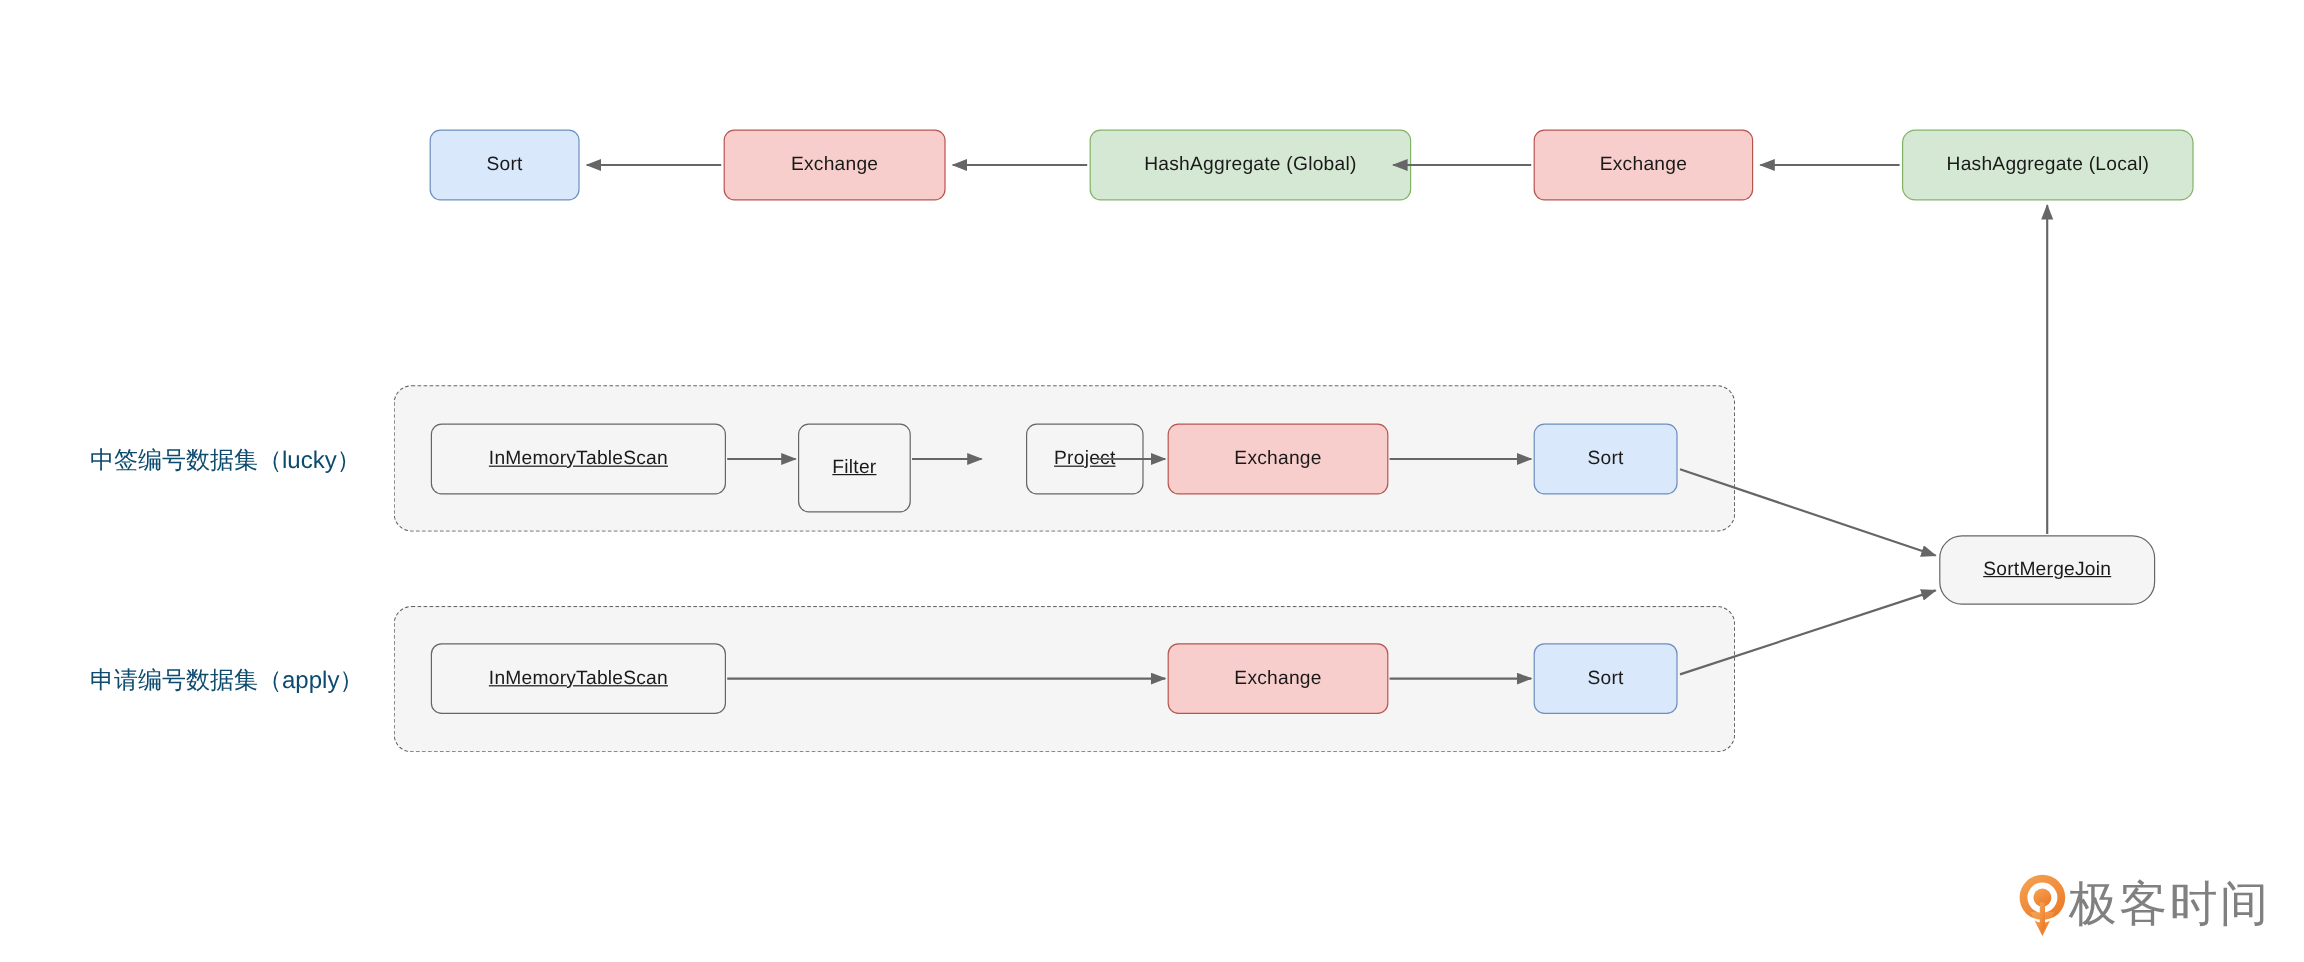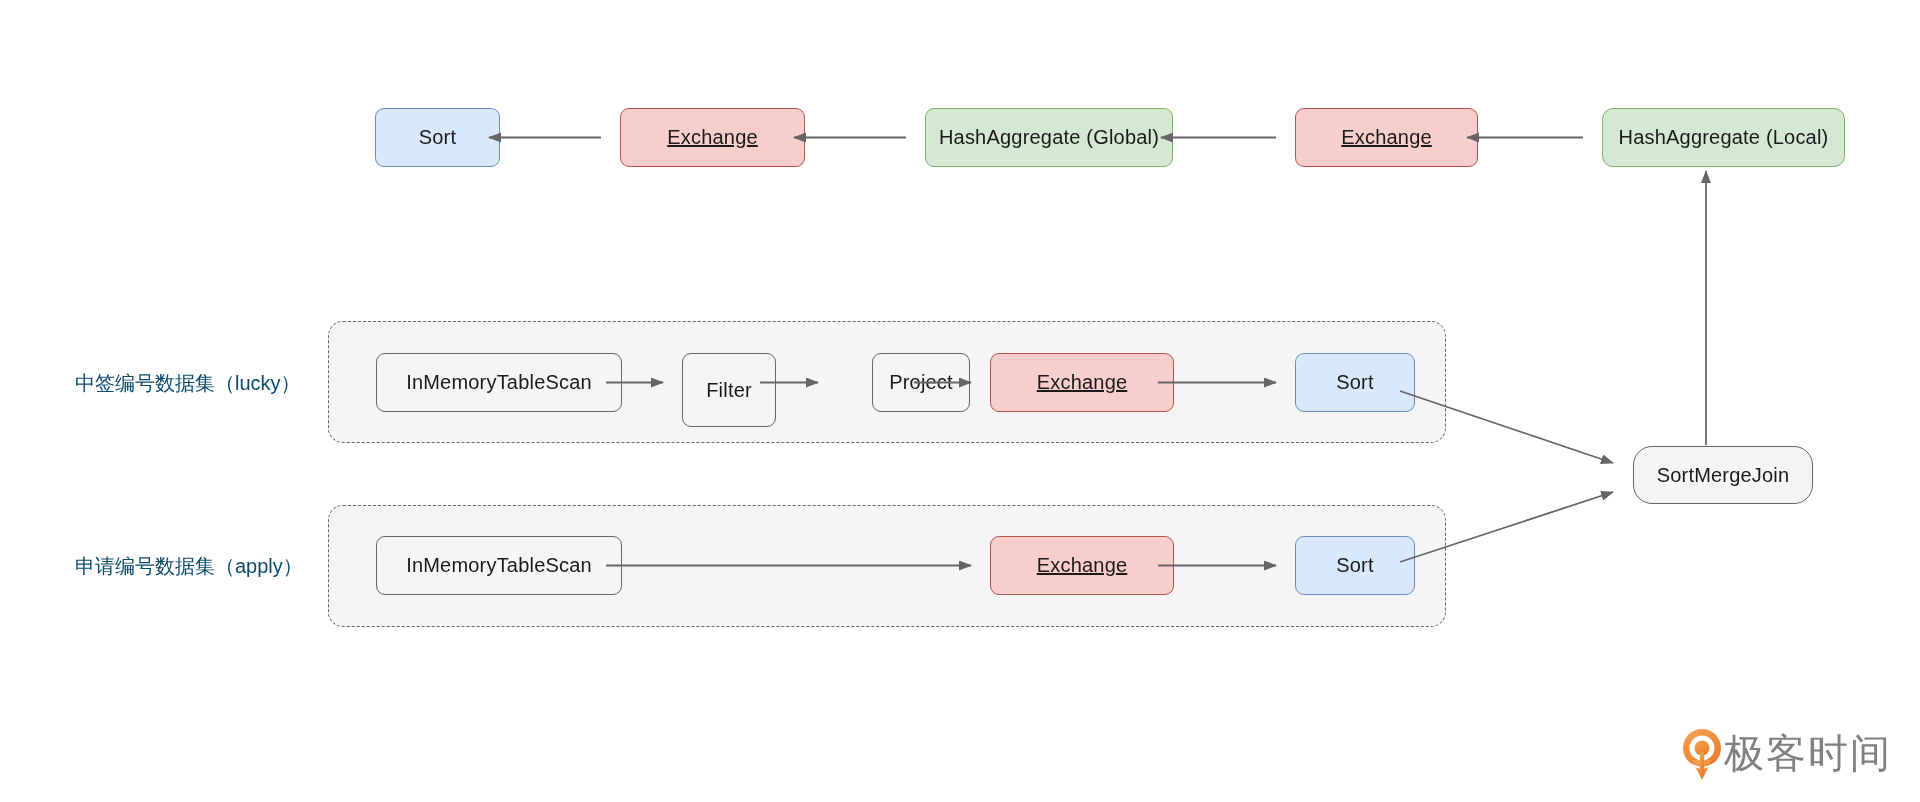--- a/index.html
+++ b/index.html
@@ -17,33 +17,32 @@
     background: var(--container-fill);
     border: 1.5px dashed var(--container-stroke);
     border-radius: 15px;
     box-sizing: border-box;
   }
   .node {
     position: absolute;
     display: flex;
     align-items: center;
     justify-content: center;
-    font-size: 20px;
+    font-size: 16px;
     color: var(--text);
     border: 1.5px solid;
     border-radius: 9px;
     box-sizing: border-box;
     white-space: nowrap;
     letter-spacing: 0.2px;
-    margin-left: 17px;
   }
   .node.blue  { background: var(--node-blue-fill);  border-color: var(--node-blue-stroke); }
-  .node.red   { background: var(--node-red-fill);   border-color: var(--node-red-stroke); text-decoration: underline; }
+  .node.red   { background: var(--node-red-fill);   border-color: var(--node-red-stroke); }
   .node.green { background: var(--node-green-fill); border-color: var(--node-green-stroke); }
-  .node.gray  { background: var(--node-gray-fill);  border-color: var(--node-gray-stroke); }
+  .node.gray  { background: var(--node-gray-fill);  border-color: var(--node-gray-stroke); text-decoration: underline; }
 
   .group-label {
     position: absolute;
     font-size: 20px;
     color: #0c4a6e;
     white-space: nowrap;
   }
 
   #arrow-layer { position: absolute; left: 0; top: 0; pointer-events: none; }
   .edge { stroke: var(--arrow); stroke-width: 1.8; fill: none; }
@@ -68,21 +67,21 @@
 <div id="canvas">
 
   <div class="group-box" style="left:328px; top:321px; width:1118px; height:122px;"></div>
   <div class="group-box" style="left:328px; top:505px; width:1118px; height:122px;"></div>
 
   <div class="group-label" style="left:75px; top:370px;">中签编号数据集（lucky）</div>
   <div class="group-label" style="left:75px; top:553px;">申请编号数据集（apply）</div>
 
   <div class="node blue" style="left:358px;  top:108px; width:125px; height:59px;">Sort</div>
   <div class="node red" style="left:603px;  top:108px; width:185px; height:59px;">Exchange</div>
-  <div class="node green" style="left:908px;  top:108px; width:248px; height:59px;">HashAggregate (Global)</div>
+  <div class="node green" style="left:908px;  top:108px; width:268px; height:59px;">HashAggregate (Global)</div>
   <div class="node red" style="left:1278px; top:108px; width:183px; height:59px;">Exchange</div>
   <div class="node green" style="left:1585px; top:108px; width:243px; height:59px;border-radius:11px;">HashAggregate (Local)</div>
 
   <div class="node gray" style="left:359px;  top:353px; width:246px; height:59px;">InMemoryTableScan</div>
   <div class="node gray" style="left:665px;  top:353px; width:94px;  height:74px;">Filter</div>
   <div class="node gray" style="left:855px;  top:353px; width:98px;  height:59px;">Project</div>
   <div class="node red" style="left:973px;  top:353px; width:184px; height:59px;">Exchange</div>
   <div class="node blue" style="left:1278px; top:353px; width:120px; height:59px;">Sort</div>
 
   <div class="node gray" style="left:359px;  top:536px; width:246px; height:59px;">InMemoryTableScan</div>

